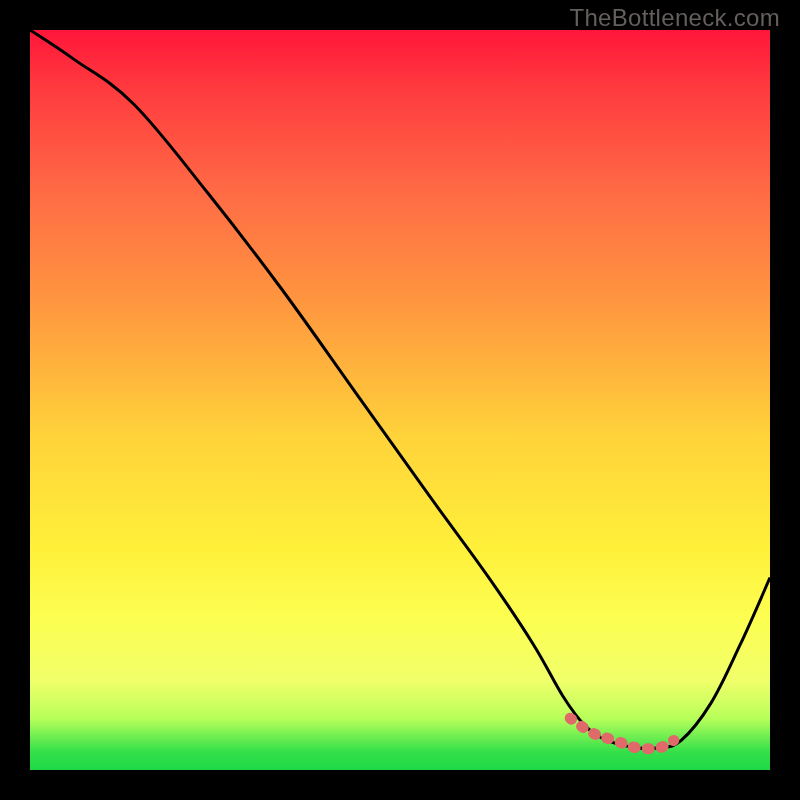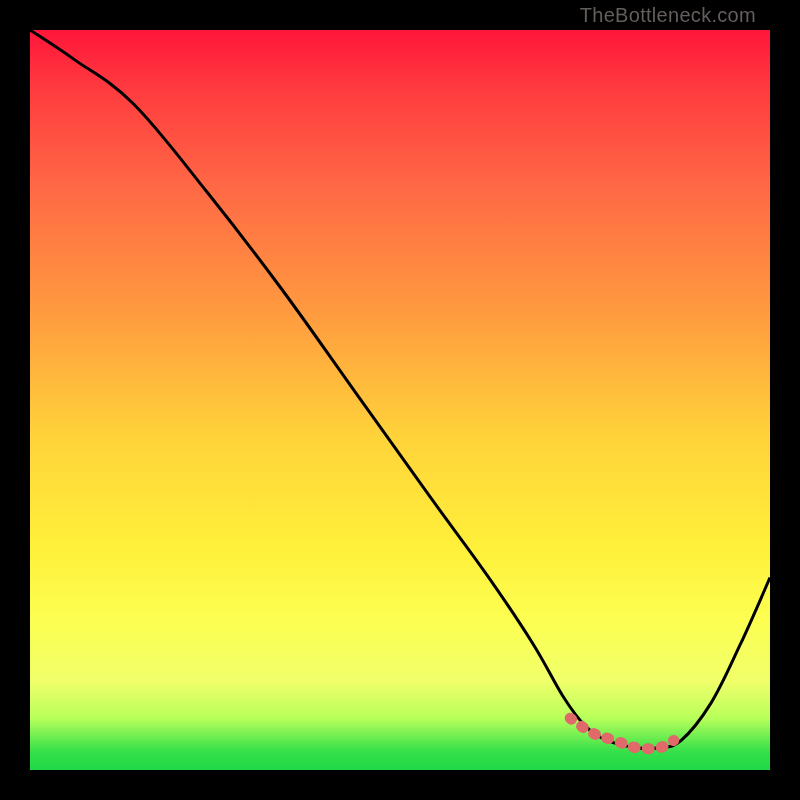--- a/index.html
+++ b/index.html
@@ -27,24 +27,24 @@
       #fff03a 70%,
       #fcff52 80%,
       #f0ff6a 88%,
       #b8ff5a 93%,
       #35e04a 97.5%,
       #1fd847 100%
     );
   }
   .watermark {
     position: absolute;
-    right: 44px;
+    right: 20px;
     top: 4px;
     color: #645f5d;
-    font-size: 20px;
+    font-size: 24px;
     font-weight: 500;
     letter-spacing: 0.3px;
   }
   svg.curve {
     position: absolute;
     left: 0;
     top: 0;
     width: 740px;
     height: 740px;
   }

